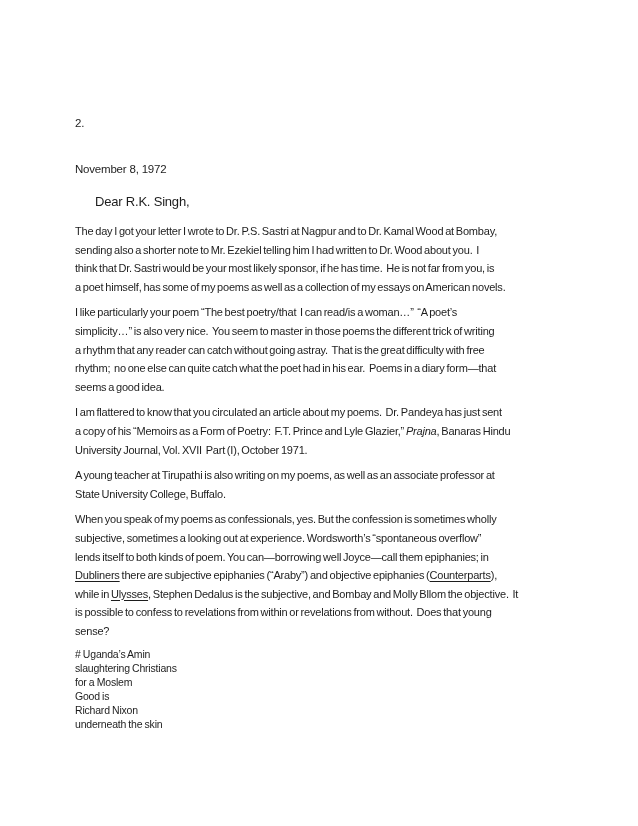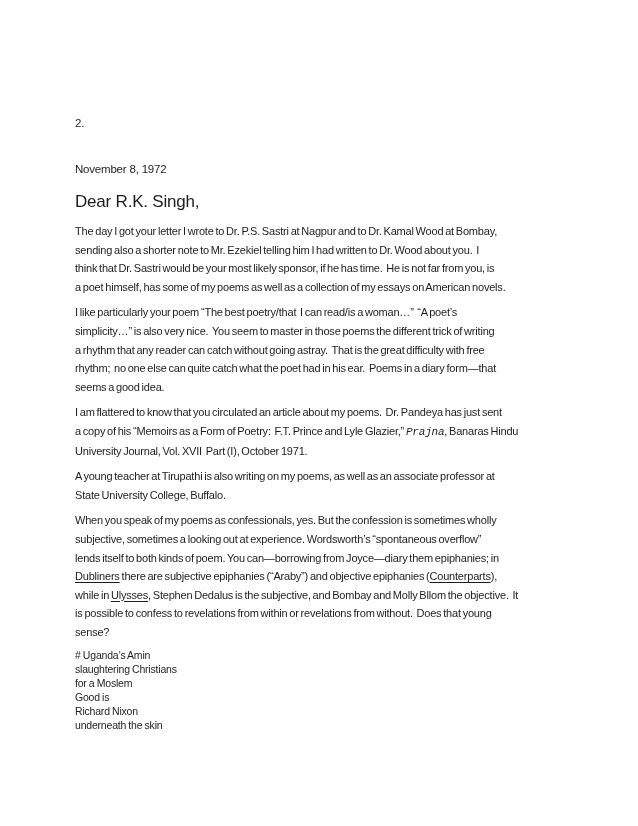--- a/index.html
+++ b/index.html
@@ -27,39 +27,40 @@
   }
   .date{
     margin-top:27px;
     margin-right:87px;
     font-size:11.5px;
     line-height:19px;
     letter-spacing:-0.2px;
   }
   .salutation{
     margin-top:13px;
-    font-size:17px;
+    font-size:13px;
     line-height:19px;
     letter-spacing:-0.2px;
+    margin-left:20px;
   }
   .body{
     margin-top:11px;
   }
   .para{
     margin:0 0 7px 0;
     font-size:11px;
     line-height:18.6px;
     letter-spacing:-0.2px;
     word-spacing:-1px;
   }
   .line{
     display:block;
     white-space:pre;
   }
-  .it{font-style:italic;font-family:Liberation Mono, monospace;}
+  .it{font-style:italic;}
   .ul{text-decoration:underline;text-underline-offset:2px;}
   .poem{
     margin-top:6px;
     font-size:10.5px;
     line-height:14px;
     letter-spacing:-0.2px;
     word-spacing:-0.5px;
   }
   .poem-line{
     display:block;
@@ -92,21 +93,21 @@
         <span class="line"><span class="">a copy of his “Memoirs as a Form of Poetry:  F.T. Prince and Lyle Glazier,” </span><span class="it">Prajna</span><span class="">, Banaras Hindu</span></span>
         <span class="line"><span class="">University Journal, Vol. XVII  Part (I), October 1971.</span></span>
       </p>
       <p class="para">
         <span class="line"><span class="">A young teacher at Tirupathi is also writing on my poems, as well as an associate professor at</span></span>
         <span class="line"><span class="">State University College, Buffalo.</span></span>
       </p>
       <p class="para">
         <span class="line"><span class="">When you speak of my poems as confessionals, yes. But the confession is sometimes wholly</span></span>
         <span class="line"><span class="">subjective, sometimes a looking out at experience. Wordsworth’s “spontaneous overflow”</span></span>
-        <span class="line"><span class="">lends itself to both kinds of poem. You can—borrowing from Joyce—diary them epiphanies; in</span></span>
+        <span class="line"><span class="">lends itself to both kinds of poem. You can—borrowing well Joyce—call them epiphanies; in</span></span>
         <span class="line"><span class="ul">Dubliners</span><span class=""> there are subjective epiphanies (“Araby”) and objective epiphanies (</span><span class="ul">Counterparts</span><span class="">),</span></span>
         <span class="line"><span class="">while in </span><span class="ul">Ulysses</span><span class="">, Stephen Dedalus is the subjective, and Bombay and Molly Bllom the objective.  It</span></span>
         <span class="line"><span class="">is possible to confess to revelations from within or revelations from without.  Does that young</span></span>
         <span class="line"><span class="">sense?</span></span>
       </p>
     </div>
   <div class="poem">
       <span class="poem-line"># Uganda’s Amin</span>
       <span class="poem-line">slaughtering Christians</span>
       <span class="poem-line">for a Moslem</span>

